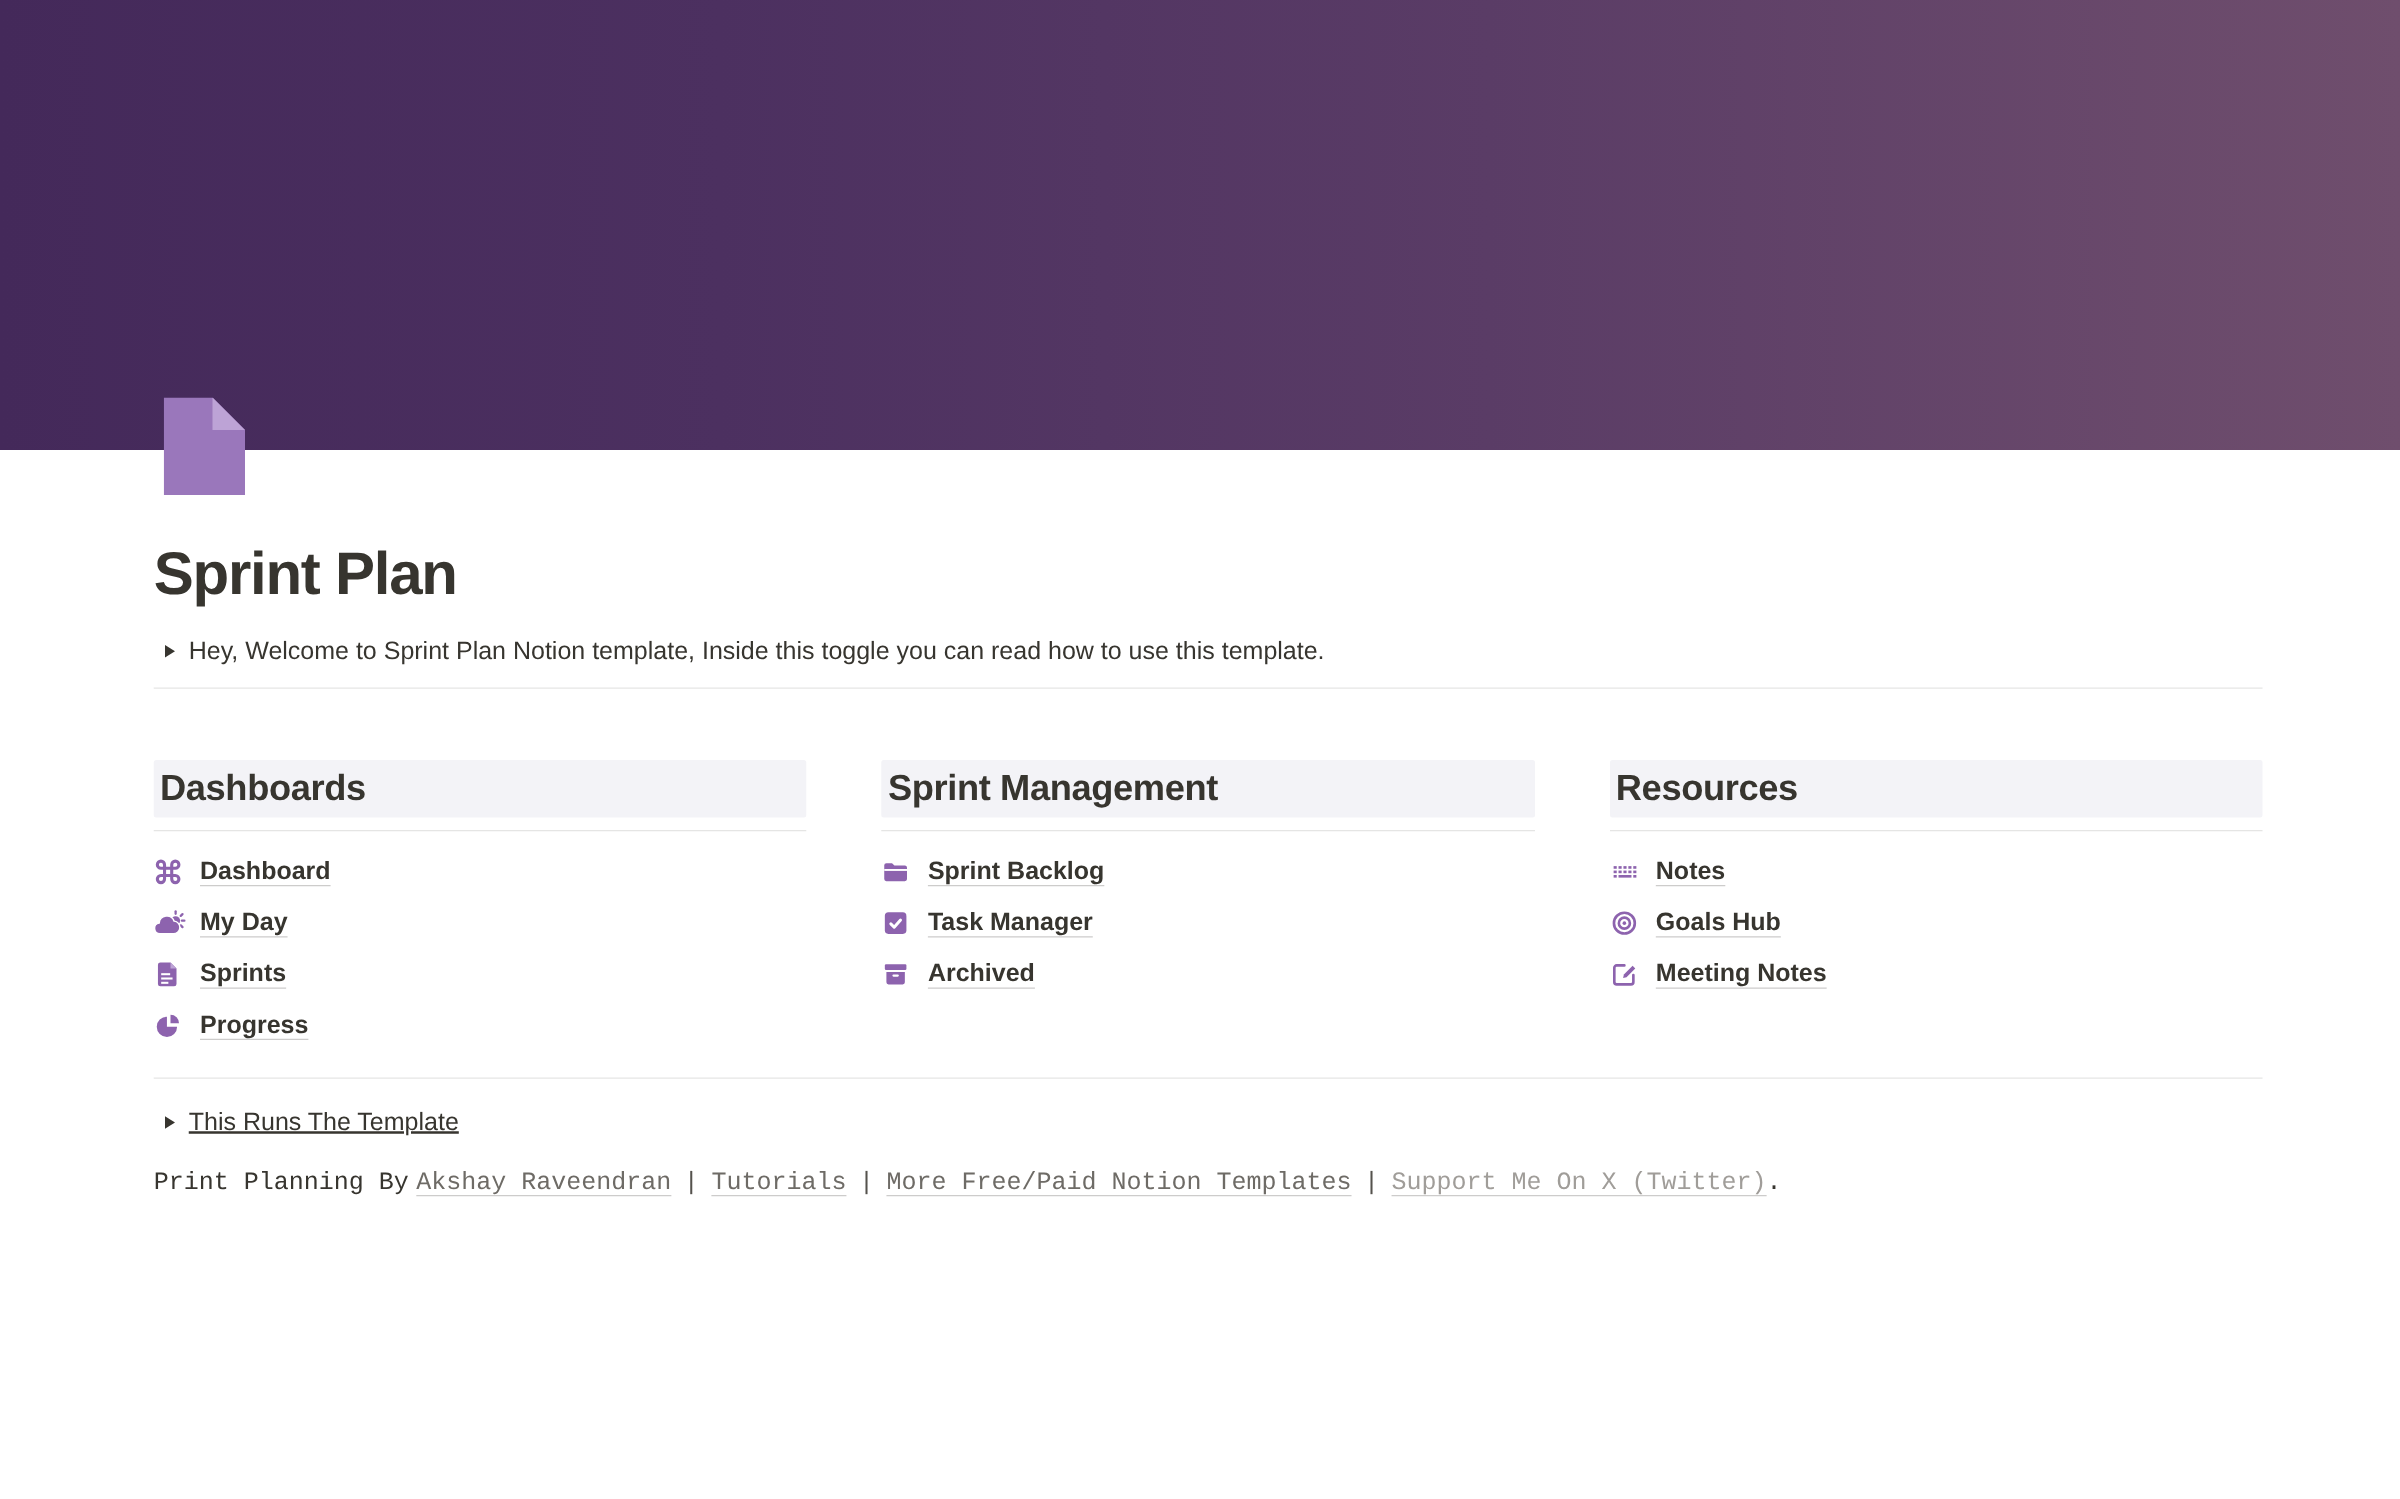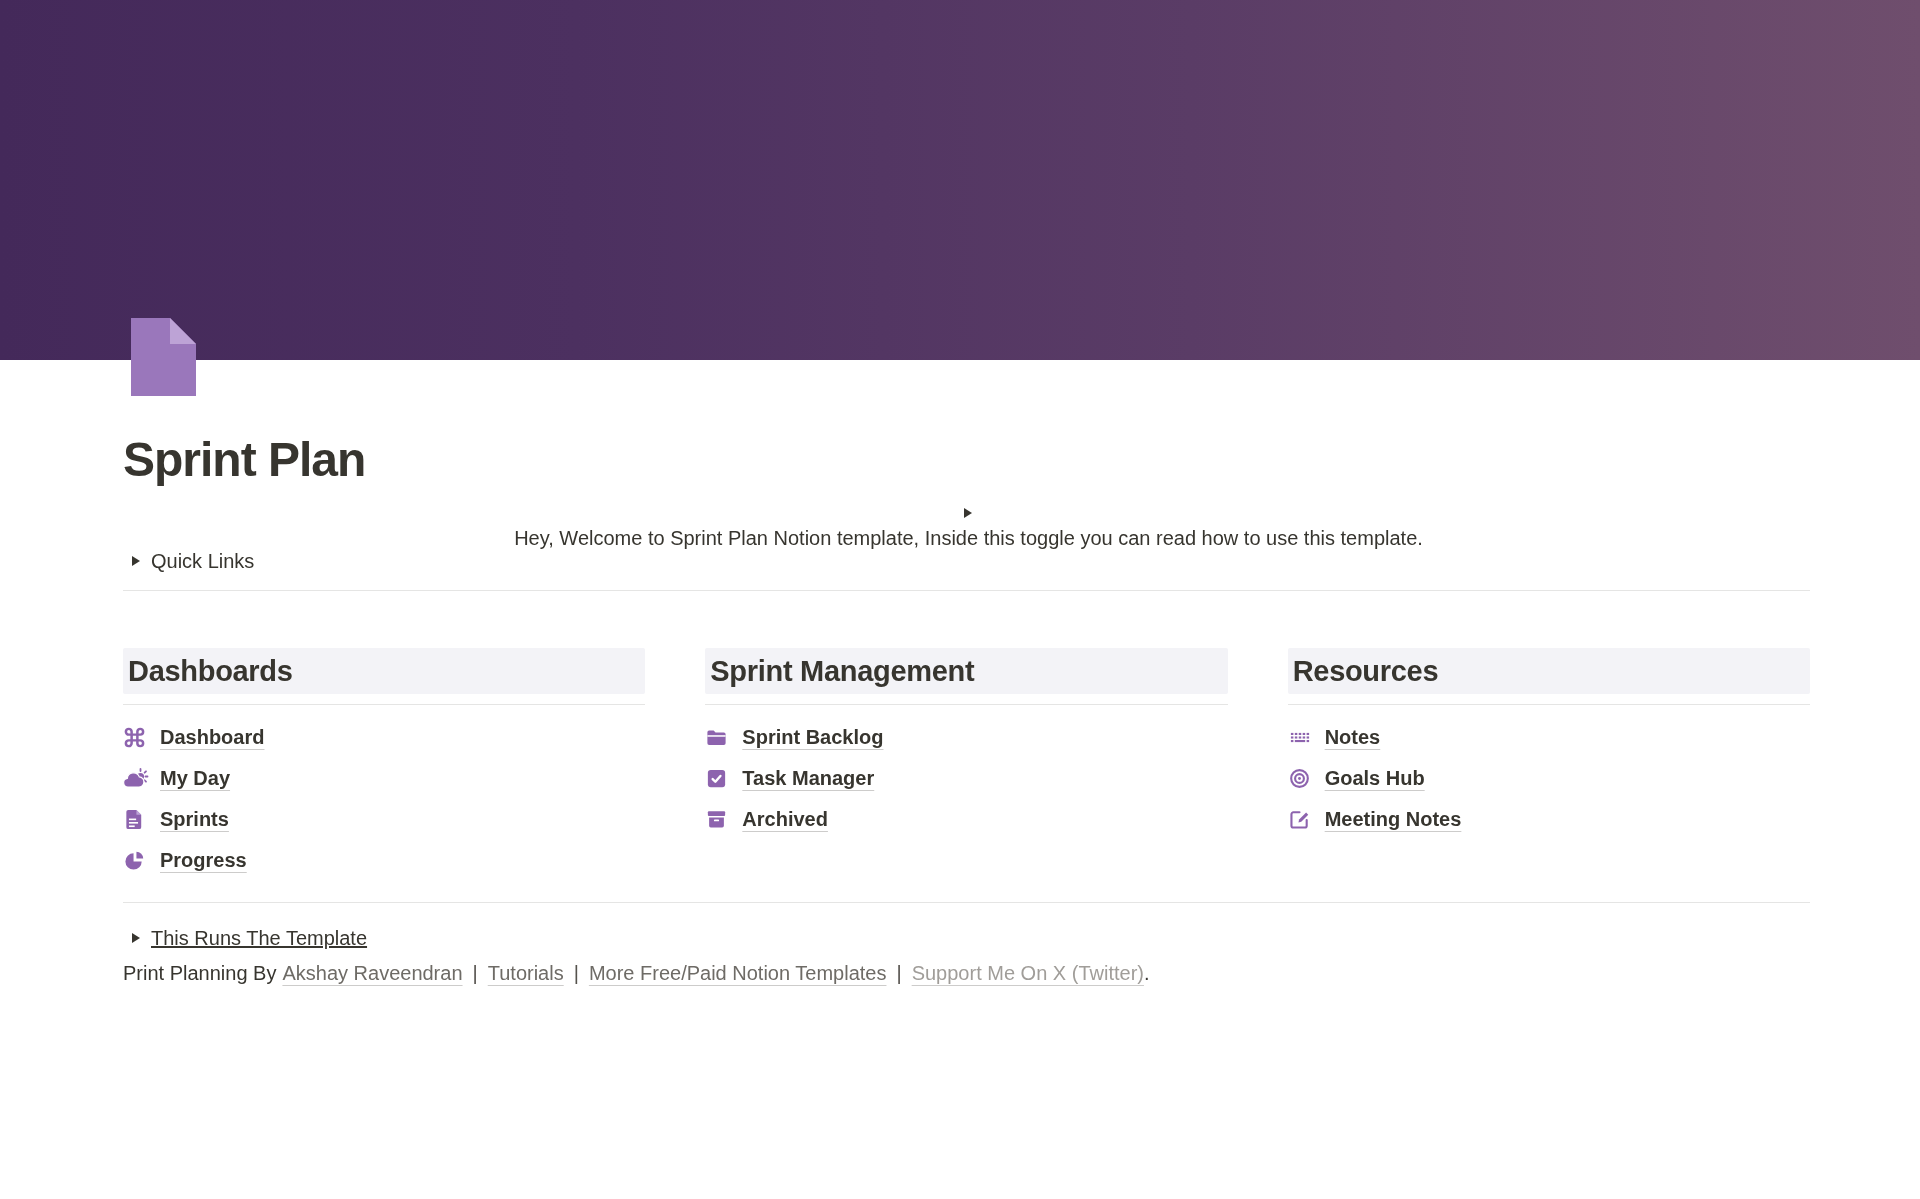--- a/index.html
+++ b/index.html
@@ -30,21 +30,21 @@
     display:flex;align-items:flex-start;
   }
   .page-title{
     margin-top:36px;
     font-size:48px;font-weight:700;letter-spacing:-1px;line-height:55px;
     color:var(--text);
   }
   .toggle-row{
     margin-top:0;height:40px;display:flex;align-items:center;
   }
-  .toggle-row.first{margin-top:14px;flex-direction:column;}
+  .toggle-row.first{margin-top:14px;}
   .toggle-marker{
     width:24px;height:24px;display:flex;align-items:center;justify-content:center;
     flex:0 0 24px;cursor:pointer;
   }
   .toggle-text{font-size:20px;line-height:26px;color:var(--text);padding-left:4px;}
   .divider{height:1px;background:var(--divider);width:100%;}
   .divider.top{margin-top:9px;}
   .columns{
     display:flex;gap:60px;margin-top:57px;
   }
@@ -65,22 +65,22 @@
     width:26px;height:24px;flex:0 0 26px;display:flex;align-items:center;justify-content:flex-start;
   }
   .link-label{
     margin-left:11px;font-size:20px;color:var(--text);
     text-decoration:underline;text-decoration-color:var(--underline);
     text-underline-offset:5px;text-decoration-thickness:1px;
   }
   .bottom-divider{margin-top:21px;}
   .toggle-row.bottom{margin-top:15px;text-decoration:underline;}
   .footer{
-    margin-top:2px;height:40px;display:flex;align-items:flex-start;
-    font-size:20px;line-height:26px;
+    margin-top:2px;height:40px;display:flex;align-items:flex-end;
+    font-size:20px;line-height:26px;font-family:Liberation Mono, monospace;
   }
   .footer .plain{color:var(--text);}
   .footer a{
     text-decoration:underline;text-decoration-color:var(--underline);
     text-underline-offset:5px;text-decoration-thickness:1px;cursor:pointer;
   }
   .footer .flink{color:var(--muted-link);}
   .footer .faint{color:var(--faint-link);}
   .footer .sep{color:#55524d;padding:0 10px;}
   .footer .gap{width:6px;display:inline-block;}
@@ -104,28 +104,20 @@
 
   <div class="toggle-row first">
     <span class="toggle-marker">
       <svg width="12" height="12" viewBox="0 0 12 12">
           <polygon points="3,1 11,6 3,11" fill="#37352f"></polygon>
         </svg>
     </span>
     <span class="toggle-text">Hey, Welcome to Sprint Plan Notion template, Inside this toggle you can read how to use this template.</span>
   </div>
 
-  <div class="toggle-row">
-    <span class="toggle-marker">
-      <svg width="12" height="12" viewBox="0 0 12 12">
-          <polygon points="3,1 11,6 3,11" fill="#37352f"></polygon>
-        </svg>
-    </span>
-    <span class="toggle-text">Quick Links</span>
-  </div>
 
   <div class="divider top"></div>
 
   <div class="columns">
 
     <div class="column">
       <div class="col-header">
         <h2>Dashboards</h2>
       </div>
       <div class="col-header-divider"></div>

